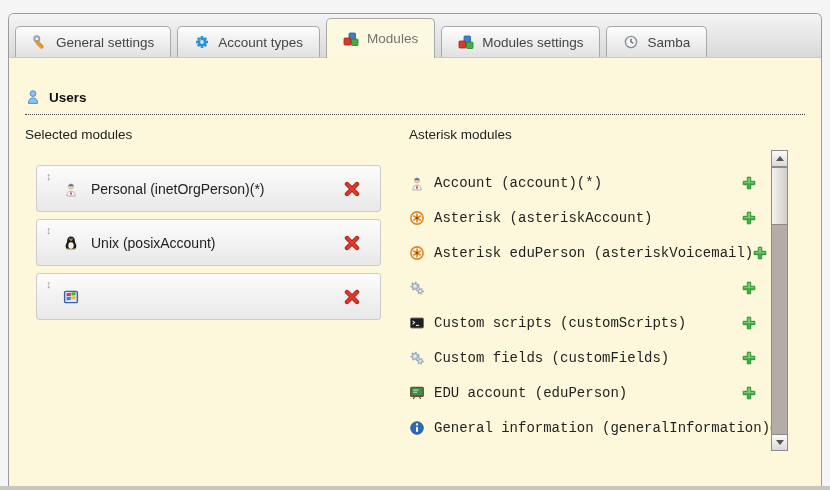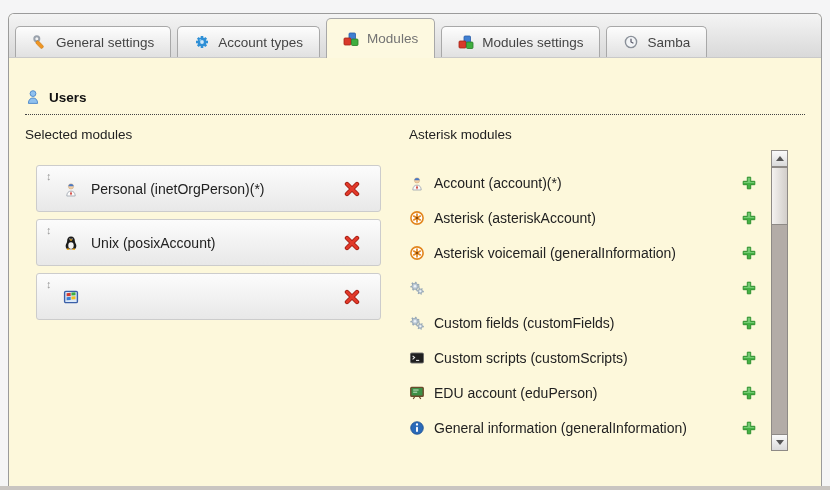--- a/index.html
+++ b/index.html
@@ -67,21 +67,21 @@
     cursor:move;
   }
   .drag{
     position:absolute;left:9px;top:5px;
     color:#999;font-size:11px;line-height:11px;user-select:none;
   }
   .micon{display:inline-flex;width:16px;height:16px;flex:none;}
   .mlabel{font-size:14px;color:#222;margin-left:12px;white-space:nowrap;}
   .del{margin-left:auto;display:inline-flex;width:16px;height:16px;cursor:pointer;}
   
-  .avail-wrap{width:347px;flex:none;margin-top:23px;}
+  .avail-wrap{width:347px;flex:none;margin-top:23px;font-family:Liberation Mono, monospace;}
   .avail-row{height:35px;display:flex;align-items:center;}
   .avail-row .mlabel{margin-left:9px;}
   .add{margin-left:auto;display:inline-flex;width:14px;height:14px;cursor:pointer;}
   
   .sb{
     width:15px;height:299px;margin-left:15px;margin-top:23px;
     background:#b3aca7;border:1px solid #8e8a86;
     display:flex;flex-direction:column;flex:none;
   }
   .sb-btn{
@@ -299,21 +299,21 @@
                 <svg viewBox="0 0 16 16" width="16" height="16">
                   <circle cx="8" cy="8" r="6.1" fill="#fff" stroke="#e2861f" stroke-width="1.6"></circle>
                   <g stroke="#e2861f" stroke-width="1.7" stroke-linecap="round">
                     <line x1="8" y1="4.2" x2="8" y2="11.8"></line>
                       <line x1="4.7" y1="6.1" x2="11.3" y2="9.9"></line>
                       <line x1="11.3" y1="6.1" x2="4.7" y2="9.9"></line>
                   </g>
                   <circle cx="8" cy="8" r="1.2" fill="#8a4a0e"></circle>
                 </svg>
               </span>
-              <span class="mlabel">Asterisk voicemail (generalInformation)</span>
+              <span class="mlabel">Asterisk eduPerson (asteriskVoicemail)</span>
               <span class="add">
                 <svg viewBox="0 0 14 14" width="14" height="14">
                     <path d="M5.3 1.2 h3.4 v4.1 h4.1 v3.4 h-4.1 v4.1 h-3.4 v-4.1 h-4.1 v-3.4 h4.1 z" fill="#44b244" stroke="#2f8f2f" stroke-width="1"></path>
                     <path d="M5.8 2 h2.4 v4 h4 v1 h-10.4 v-1 h4 z" fill="#7fd07f" opacity="0.8"></path>
                   </svg>
               </span>
             </div>
 
             <div class="avail-row">
               <span class="micon">
@@ -330,57 +330,57 @@
                 <svg viewBox="0 0 14 14" width="14" height="14">
                     <path d="M5.3 1.2 h3.4 v4.1 h4.1 v3.4 h-4.1 v4.1 h-3.4 v-4.1 h-4.1 v-3.4 h4.1 z" fill="#44b244" stroke="#2f8f2f" stroke-width="1"></path>
                     <path d="M5.8 2 h2.4 v4 h4 v1 h-10.4 v-1 h4 z" fill="#7fd07f" opacity="0.8"></path>
                   </svg>
               </span>
             </div>
 
             <div class="avail-row">
               <span class="micon">
                 <svg viewBox="0 0 16 16" width="16" height="16">
+                  <rect x="1.5" y="3" width="13" height="10" rx="1.2" fill="#1f1f1f" stroke="#6a6a6a" stroke-width="0.9"></rect>
+                  <path d="M3.6 5.8 l2 1.8 -2 1.8" stroke="#eaeaea" stroke-width="1.1" fill="none"></path>
+                  <line x1="7" y1="10.4" x2="10.2" y2="10.4" stroke="#eaeaea" stroke-width="1.1"></line>
+                </svg>
+              </span>
+              <span class="mlabel">Custom scripts (customScripts)</span>
+              <span class="add">
+                <svg viewBox="0 0 14 14" width="14" height="14">
+                    <path d="M5.3 1.2 h3.4 v4.1 h4.1 v3.4 h-4.1 v4.1 h-3.4 v-4.1 h-4.1 v-3.4 h4.1 z" fill="#44b244" stroke="#2f8f2f" stroke-width="1"></path>
+                    <path d="M5.8 2 h2.4 v4 h4 v1 h-10.4 v-1 h4 z" fill="#7fd07f" opacity="0.8"></path>
+                  </svg>
+              </span>
+            </div>
+
+            <div class="avail-row">
+              <span class="micon">
+                <svg viewBox="0 0 16 16" width="16" height="16">
                   <circle cx="6" cy="6.3" r="3.9" fill="none" stroke="#93a7b8" stroke-width="1.5" stroke-dasharray="1.5 2.1"></circle>
                   <circle cx="6" cy="6.3" r="3.1" fill="#bfccd8" stroke="#8698a8" stroke-width="0.7"></circle>
                   <circle cx="6" cy="6.3" r="1.2" fill="#eef3f7"></circle>
                   <circle cx="11.3" cy="11.2" r="2.9" fill="none" stroke="#93a7b8" stroke-width="1.3" stroke-dasharray="1.2 1.7"></circle>
                   <circle cx="11.3" cy="11.2" r="2.2" fill="#bfccd8" stroke="#8698a8" stroke-width="0.7"></circle>
                   <circle cx="11.3" cy="11.2" r="0.9" fill="#eef3f7"></circle>
                 </svg>
               </span>
               <span class="mlabel">Custom fields (customFields)</span>
               <span class="add">
                 <svg viewBox="0 0 14 14" width="14" height="14">
                     <path d="M5.3 1.2 h3.4 v4.1 h4.1 v3.4 h-4.1 v4.1 h-3.4 v-4.1 h-4.1 v-3.4 h4.1 z" fill="#44b244" stroke="#2f8f2f" stroke-width="1"></path>
                     <path d="M5.8 2 h2.4 v4 h4 v1 h-10.4 v-1 h4 z" fill="#7fd07f" opacity="0.8"></path>
                   </svg>
               </span>
             </div>
 
             <div class="avail-row">
               <span class="micon">
                 <svg viewBox="0 0 16 16" width="16" height="16">
-                  <rect x="1.5" y="3" width="13" height="10" rx="1.2" fill="#1f1f1f" stroke="#6a6a6a" stroke-width="0.9"></rect>
-                  <path d="M3.6 5.8 l2 1.8 -2 1.8" stroke="#eaeaea" stroke-width="1.1" fill="none"></path>
-                  <line x1="7" y1="10.4" x2="10.2" y2="10.4" stroke="#eaeaea" stroke-width="1.1"></line>
-                </svg>
-              </span>
-              <span class="mlabel">Custom scripts (customScripts)</span>
-              <span class="add">
-                <svg viewBox="0 0 14 14" width="14" height="14">
-                    <path d="M5.3 1.2 h3.4 v4.1 h4.1 v3.4 h-4.1 v4.1 h-3.4 v-4.1 h-4.1 v-3.4 h4.1 z" fill="#44b244" stroke="#2f8f2f" stroke-width="1"></path>
-                    <path d="M5.8 2 h2.4 v4 h4 v1 h-10.4 v-1 h4 z" fill="#7fd07f" opacity="0.8"></path>
-                  </svg>
-              </span>
-            </div>
-
-            <div class="avail-row">
-              <span class="micon">
-                <svg viewBox="0 0 16 16" width="16" height="16">
                   <rect x="1.8" y="2.4" width="12.4" height="8.8" rx="0.8" fill="#3d8f46" stroke="#6b4a2b" stroke-width="1.4"></rect>
                   <path d="M4.2 14 L6 11.2 M11.8 14 L10 11.2" stroke="#6b4a2b" stroke-width="1.2"></path>
                   <path d="M4.2 5 h5.4 M4.2 7.2 h4" stroke="#d8ecd8" stroke-width="0.9"></path>
                 </svg>
               </span>
               <span class="mlabel">EDU account (eduPerson)</span>
               <span class="add">
                 <svg viewBox="0 0 14 14" width="14" height="14">
                     <path d="M5.3 1.2 h3.4 v4.1 h4.1 v3.4 h-4.1 v4.1 h-3.4 v-4.1 h-4.1 v-3.4 h4.1 z" fill="#44b244" stroke="#2f8f2f" stroke-width="1"></path>
                     <path d="M5.8 2 h2.4 v4 h4 v1 h-10.4 v-1 h4 z" fill="#7fd07f" opacity="0.8"></path>

